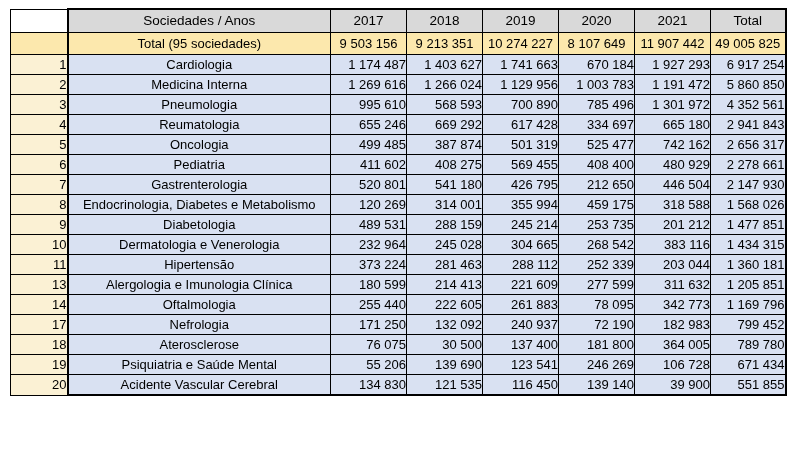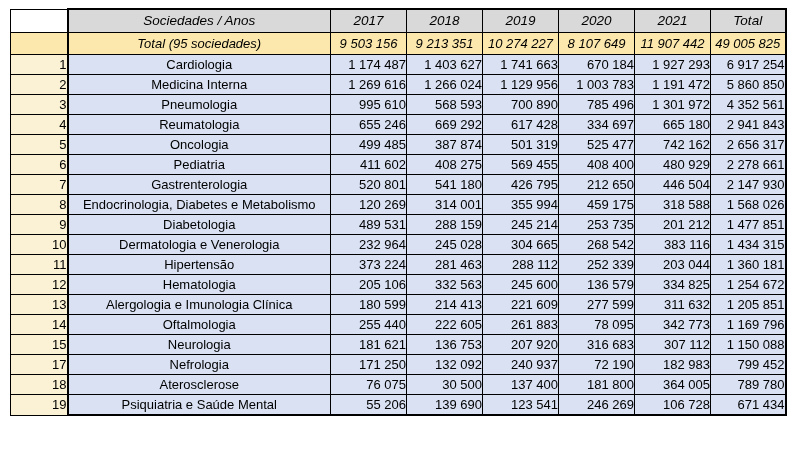--- a/index.html
+++ b/index.html
@@ -18,24 +18,24 @@
   }
   
   td.gap, td.num { border:none; background:transparent; }
   td.num {
     background:#fbf1d4; text-align:right; padding-right:6px;
     font-size:13px; color:#000;
   }
   
   tr.hdr-row th {
     background:#d9d9d9; text-align:center; font-size:13.5px;
-    height:22px; line-height:22px; border-top:2px solid #000;font-style:italic;
-  }
-  
-  tr.total-row td { background:#fce8ad; height:21px; line-height:21px;font-style:italic; }
+    height:22px; line-height:22px; border-top:2px solid #000;
+  }
+  
+  tr.total-row td { background:#fce8ad; height:21px; line-height:21px; }
   td.tot-label { font-weight:bold; text-align:center; font-size:13.5px; }
   td.tot-val { text-align:center; padding-right:5px; }
   
   td.name { background:#d9e1f2; text-align:center; padding-left:4px; }
   td.val  { background:#d9e1f2; text-align:right; padding-right:5px; }
   
   .edge-l { border-left:2px solid #000 !important; }
   .edge-r { border-right:2px solid #000 !important; }
   tbody tr:last-child td:not(.num) { border-bottom:2px solid #000; }
 </style>
@@ -192,30 +192,20 @@
           <td class="num">11</td>
           <td class="name edge-l">Hipertensão</td>
           <td class="val">373 224</td>
           <td class="val">281 463</td>
           <td class="val">288 112</td>
           <td class="val">252 339</td>
           <td class="val">203 044</td>
           <td class="val edge-r">1 360 181</td>
         </tr>
 
-        <tr>
-          <td class="num">12</td>
-          <td class="name edge-l">Hematologia</td>
-          <td class="val">205 106</td>
-          <td class="val">332 563</td>
-          <td class="val">245 600</td>
-          <td class="val">136 579</td>
-          <td class="val">334 825</td>
-          <td class="val edge-r">1 254 672</td>
-        </tr>
 
         <tr>
           <td class="num">13</td>
           <td class="name edge-l">Alergologia e Imunologia Clínica</td>
           <td class="val">180 599</td>
           <td class="val">214 413</td>
           <td class="val">221 609</td>
           <td class="val">277 599</td>
           <td class="val">311 632</td>
           <td class="val edge-r">1 205 851</td>
@@ -225,30 +215,20 @@
           <td class="num">14</td>
           <td class="name edge-l">Oftalmologia</td>
           <td class="val">255 440</td>
           <td class="val">222 605</td>
           <td class="val">261 883</td>
           <td class="val">78 095</td>
           <td class="val">342 773</td>
           <td class="val edge-r">1 169 796</td>
         </tr>
 
-        <tr>
-          <td class="num">15</td>
-          <td class="name edge-l">Neurologia</td>
-          <td class="val">181 621</td>
-          <td class="val">136 753</td>
-          <td class="val">207 920</td>
-          <td class="val">316 683</td>
-          <td class="val">307 112</td>
-          <td class="val edge-r">1 150 088</td>
-        </tr>
 
 
         <tr>
           <td class="num">17</td>
           <td class="name edge-l">Nefrologia</td>
           <td class="val">171 250</td>
           <td class="val">132 092</td>
           <td class="val">240 937</td>
           <td class="val">72 190</td>
           <td class="val">182 983</td>
@@ -270,15 +250,25 @@
           <td class="num">19</td>
           <td class="name edge-l">Psiquiatria e Saúde Mental</td>
           <td class="val">55 206</td>
           <td class="val">139 690</td>
           <td class="val">123 541</td>
           <td class="val">246 269</td>
           <td class="val">106 728</td>
           <td class="val edge-r">671 434</td>
         </tr>
 
+        <tr>
+          <td class="num">20</td>
+          <td class="name edge-l">Acidente Vascular Cerebral</td>
+          <td class="val">134 830</td>
+          <td class="val">121 535</td>
+          <td class="val">116 450</td>
+          <td class="val">139 140</td>
+          <td class="val">39 900</td>
+          <td class="val edge-r">551 855</td>
+        </tr>
       </tbody>
   </table>
 </div>
 
 </body></html>

